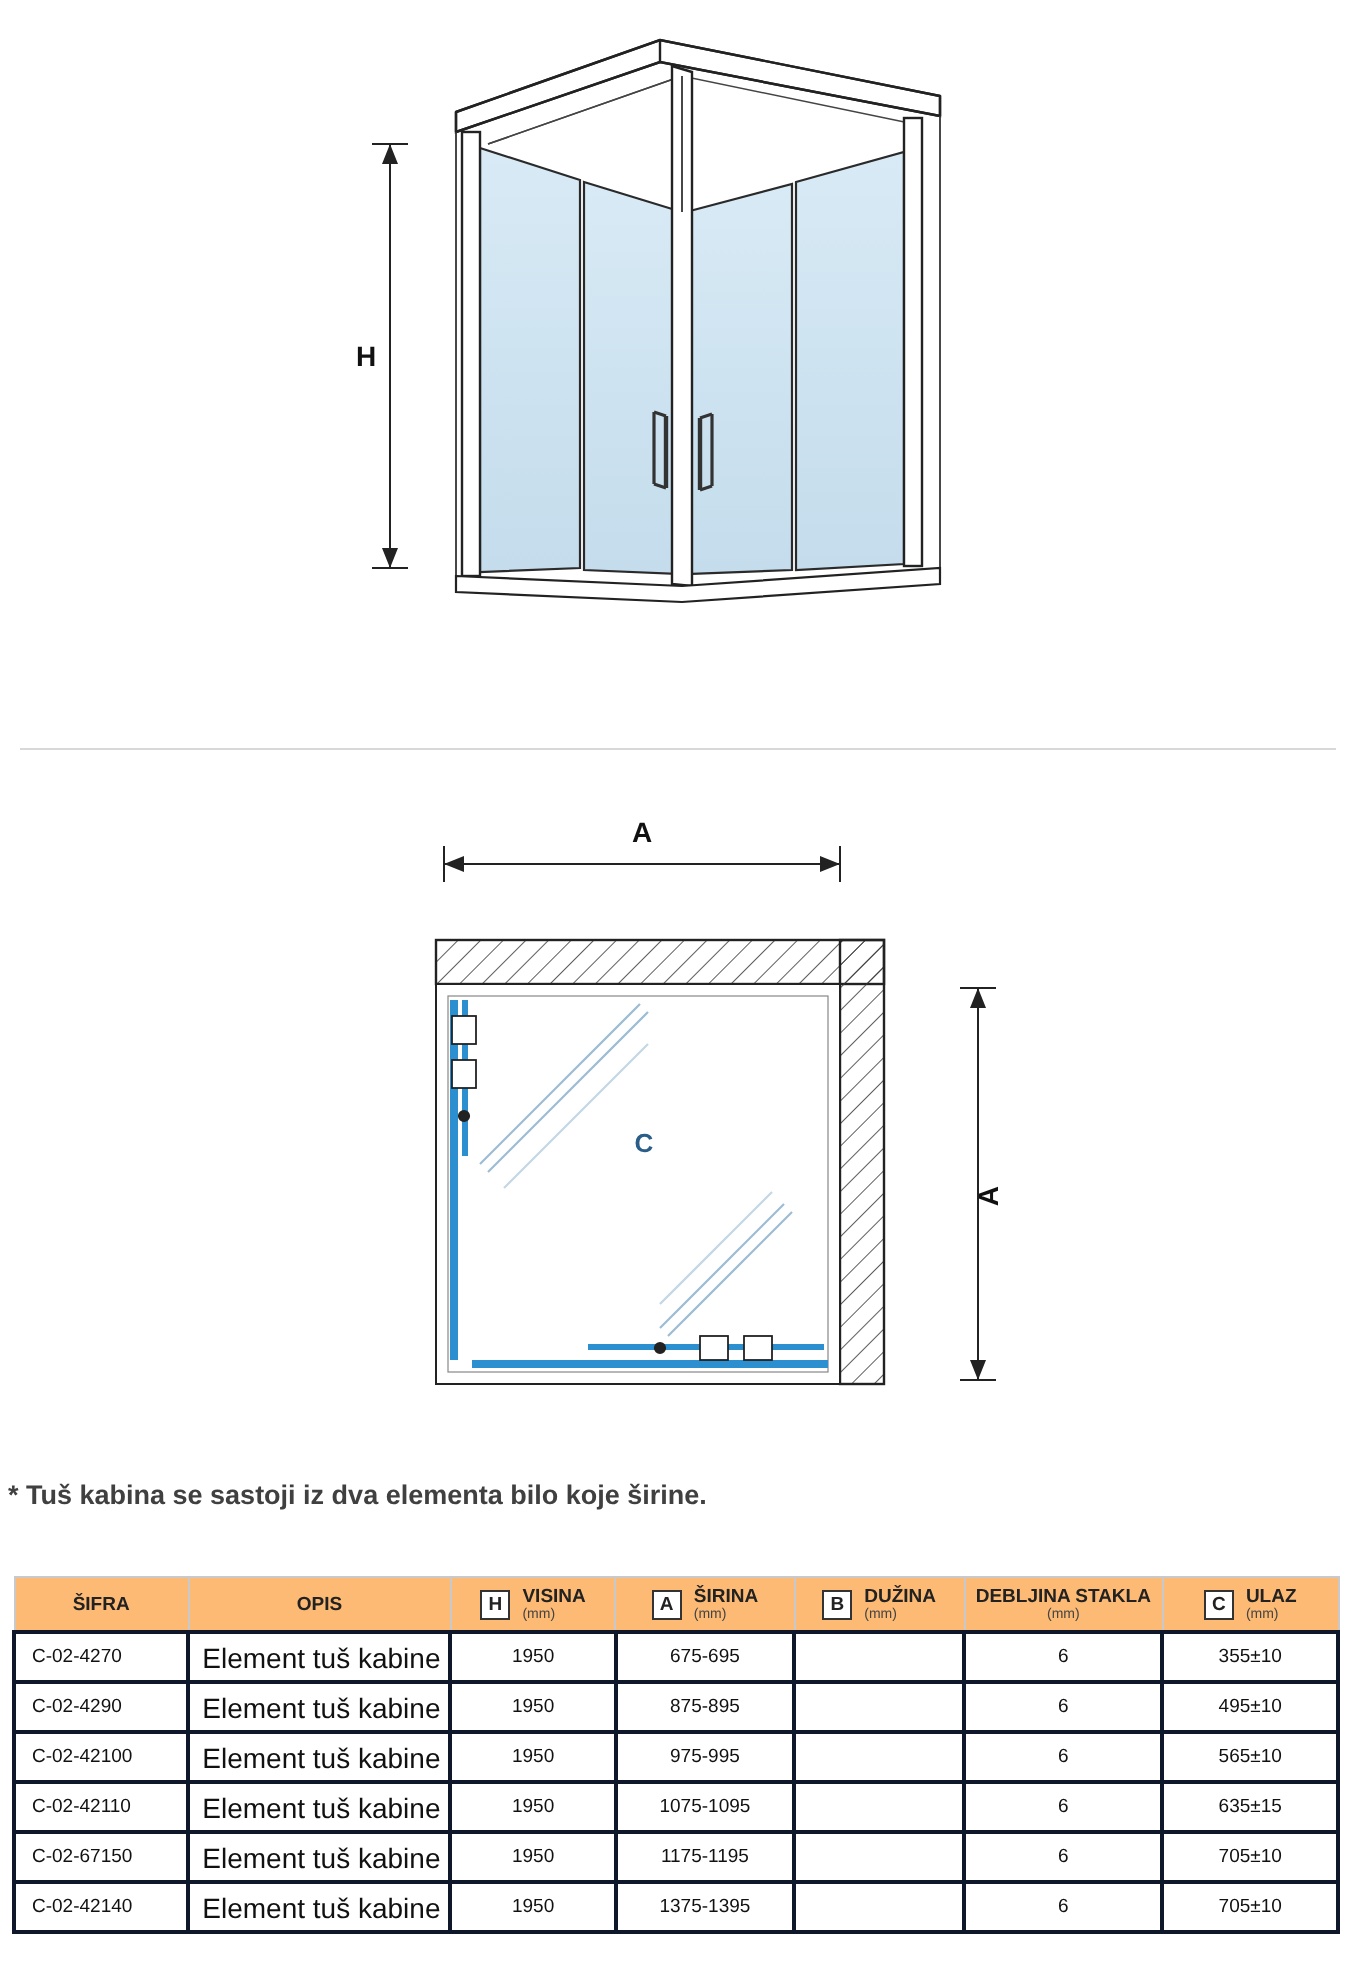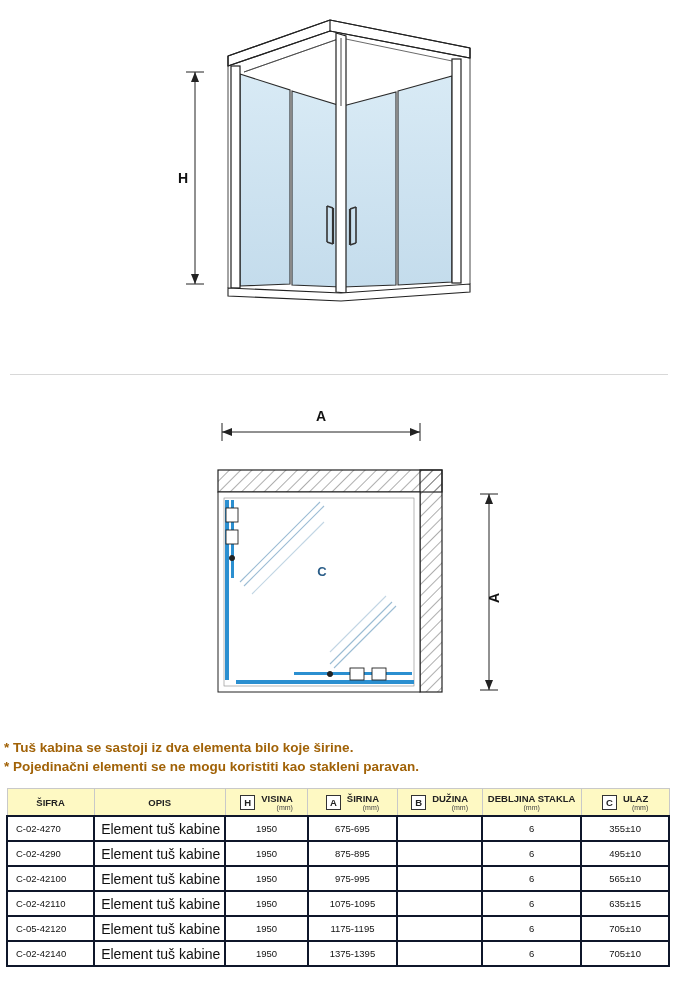--- a/index.html
+++ b/index.html
@@ -42,36 +42,36 @@
 
   
   .notes {
     position: absolute;
     left: 4px;
     top: 738px;
     width: 670px;
     font-size: 13.5px;
     font-weight: bold;
     line-height: 19px;
-    color: #a16207;
+    color: #404040;
   }
   .notes div { white-space: nowrap; }
 
   
   table {
     position: absolute;
     left: 6px;
     top: 788px;
     width: 664px;
     border-collapse: collapse;
     font-size: 9.5px;
   }
   thead th {
     border: 1px solid #c9c9c9;
-    background: #fef9c3;
+    background: #fdba74;
     font-size: 9.5px;
     font-weight: bold;
     color: #222;
     height: 26px;
     vertical-align: middle;
     padding: 0 2px;
     text-align: center;
   }
   thead th .unit {
     display: block;
@@ -92,21 +92,21 @@
     margin-right: 3px;
     vertical-align: middle;
     background: #fff;
   }
   .hdr-inner {
     display: flex;
     align-items: center;
     justify-content: center;
     gap: 3px;
   }
-  .hdr-inner .txt { text-align: right; }
+  .hdr-inner .txt { text-align: left; }
   tbody td {
     border: 2px solid #0f172a;
     height: 23px;
     font-size: 9.5px;
     color: #111;
     padding: 0 4px;
     text-align: center;
     vertical-align: middle;
     white-space: nowrap;
   }
@@ -275,21 +275,20 @@
       <path d="M252 212 L324 140" stroke="#c2d6e4"></path>
       <path d="M330 270 L386 214" stroke="#c2d6e4"></path>
     </g>
 
     <text x="322" y="194" font-family="Liberation Sans, sans-serif" font-size="13" font-weight="bold" fill="#2a5d88" text-anchor="middle">C</text>
   </svg>
 </div>
 
 <div class="notes">
   <div>* Tuš kabina se sastoji iz dva elementa bilo koje širine.</div>
-  <div>* Pojedinačni elementi  se ne mogu koristiti kao stakleni paravan.</div>
 </div>
 
 <table>
   <thead>
     <tr>
       <th class="c-sifra">
         <span class="txt">ŠIFRA</span>
       </th>
       <th class="c-opis">
         <span class="txt">OPIS</span>
@@ -369,21 +368,21 @@
     <tr>
       <td class="left">C-02-42110</td>
       <td class="opis">Element tuš kabine</td>
       <td>1950</td>
       <td>1075-1095</td>
       <td></td>
       <td>6</td>
       <td>635±15</td>
     </tr>
     <tr>
-      <td class="left">C-05-42120</td>
+      <td class="left">C-02-67150</td>
       <td class="opis">Element tuš kabine</td>
       <td>1950</td>
       <td>1175-1195</td>
       <td></td>
       <td>6</td>
       <td>705±10</td>
     </tr>
     <tr>
       <td class="left">C-02-42140</td>
       <td class="opis">Element tuš kabine</td>

